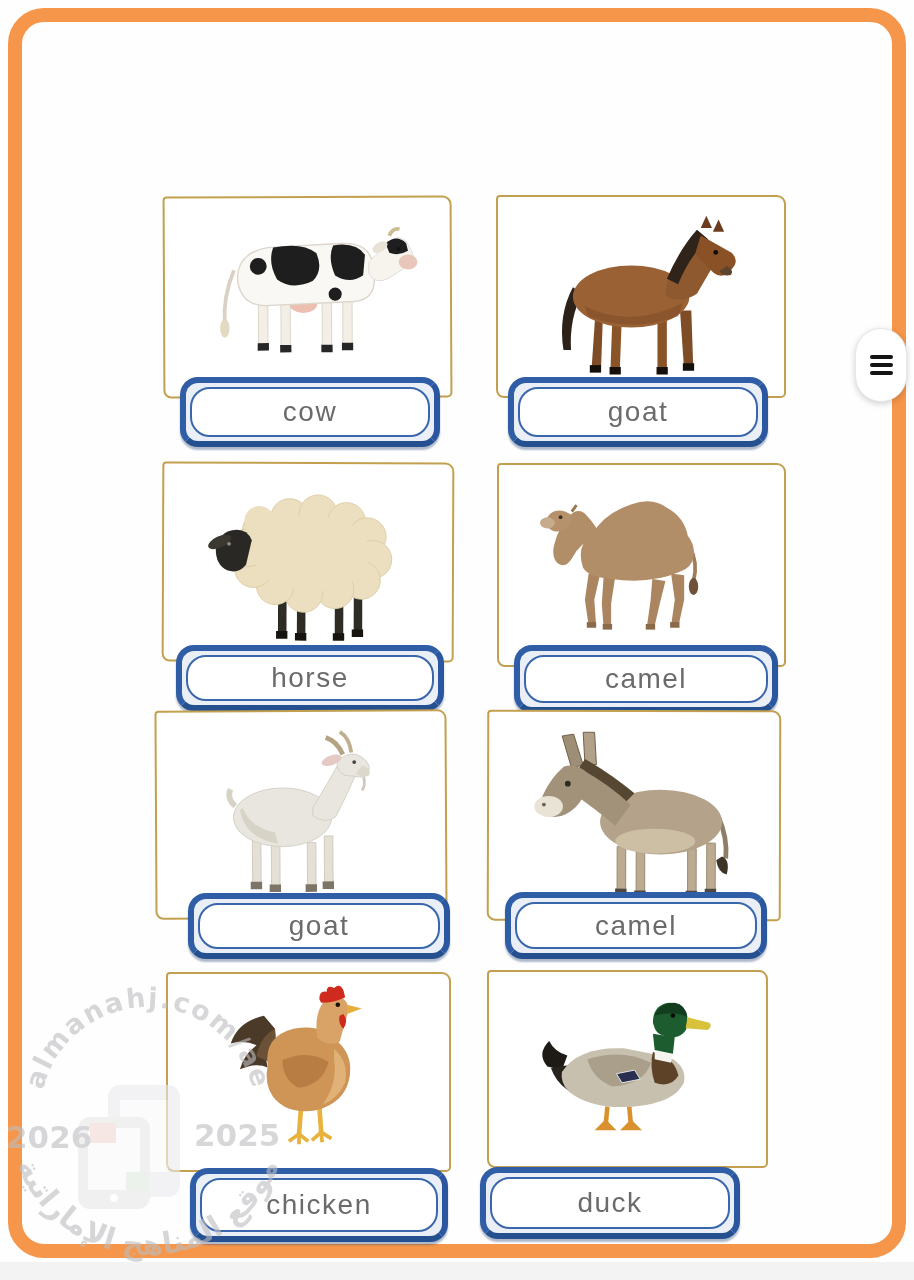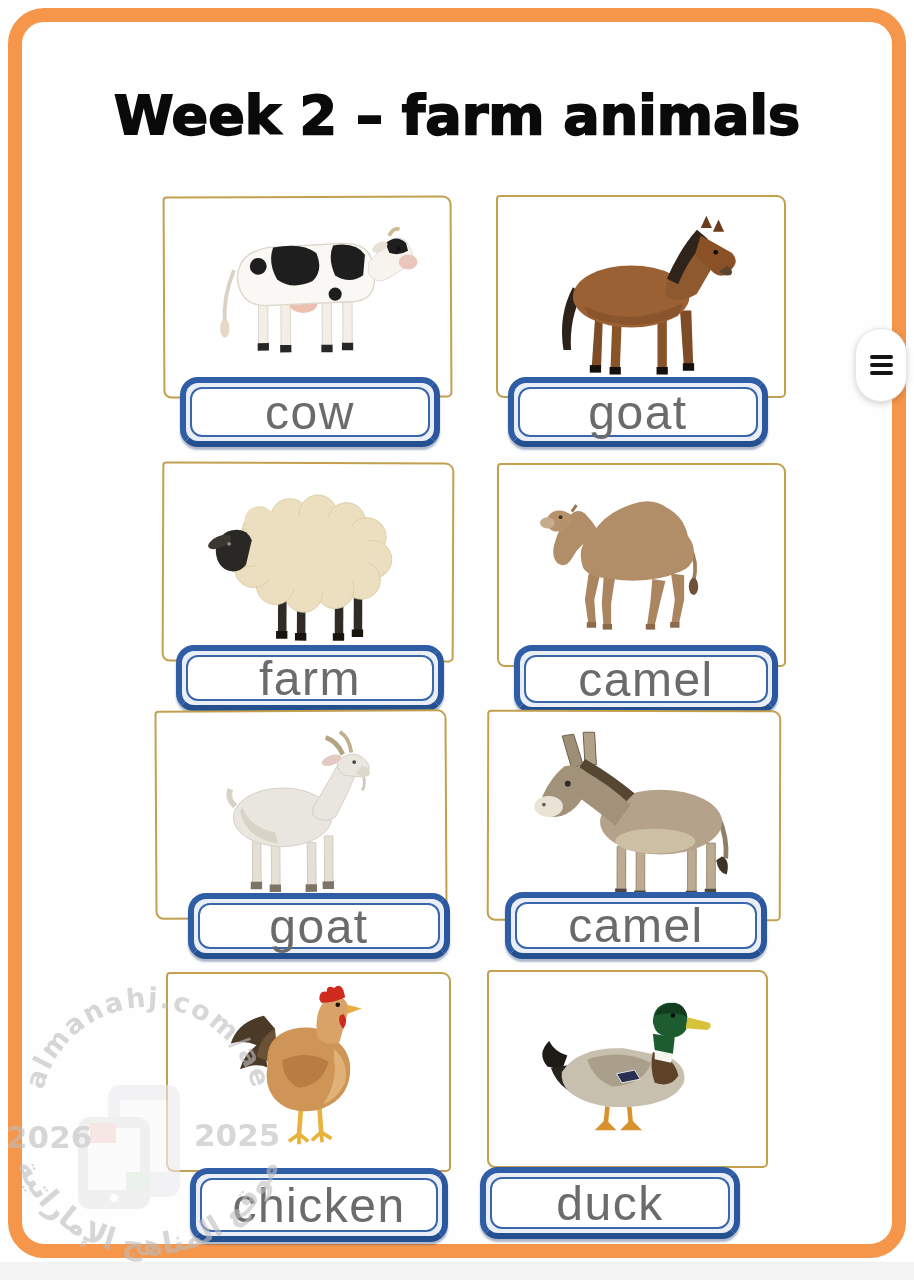--- a/index.html
+++ b/index.html
@@ -18,44 +18,43 @@
   .page-title{position:absolute;left:22px;top:48px;width:870px;text-align:center;z-index:2;
     font-family:"DejaVu Sans",sans-serif;font-weight:bold;font-size:54px;color:#0a0a0a;
     letter-spacing:0px;-webkit-text-stroke:1.8px #0a0a0a;}
   .card{position:absolute;z-index:2;}
   .photo-box{position:absolute;background:#fff;border:2px solid var(--card-tan);border-radius:4px 9px 5px 8px;}
   .photo-box svg{position:absolute;left:4%;top:3%;width:92%;height:94%;}
   .pill{position:absolute;background:#e9eef7;border:6px solid var(--label-blue);
         border-bottom-color:var(--label-blue-dark);border-right-color:#2A57A0;
         border-radius:18px;display:flex;z-index:3;
         box-shadow:0 3px 2px rgba(25,55,105,.35);}
-  .pill-inner{flex:1;margin:4px;background:#fff;border:2px solid #3A66AC;border-radius:12px;
+  .pill-inner{flex:1;margin:4px;background:#fff;border:2px solid #3A66AC;border-radius:20px;
         display:flex;align-items:center;justify-content:center;
-        font-size:48px;color:var(--label-text);letter-spacing:1.5px;}
+        font-size:28px;color:var(--label-text);letter-spacing:1.5px;}
   
   .c1 .photo-box{transform:rotate(-.25deg);} .c3 .photo-box{transform:rotate(.2deg);}
   .c5 .photo-box{transform:rotate(-.3deg);} .c6 .photo-box{transform:rotate(.15deg);}
   .menu-btn{position:absolute;left:855px;top:328px;width:50px;height:72px;background:#fff;
         border:1px solid #e7e7e7;border-radius:26px;z-index:6;cursor:pointer;
         box-shadow:0 2px 6px rgba(0,0,0,.18);display:flex;flex-direction:column;
         align-items:center;justify-content:center;gap:4px;}
   .menu-btn i{display:block;width:23px;height:4px;background:#141414;border-radius:2px;}
   .watermark{position:absolute;left:0;top:980px;width:320px;height:300px;z-index:5;
         opacity:.6;pointer-events:none;}
   .wm-txt{font-family:"DejaVu Sans",sans-serif;font-weight:bold;fill:#bdbdc0;}
 </style>
 </head>
 <body>
 
 <div class="stage">
 
   <div class="below-strip"></div>
   <div class="frame"></div>
 
-  <h1 class="page-title">Week 2 – farm animals</h1>
 
   <div class="card c1">
     <div class="photo-box" style="left:163px;top:196px;width:285px;height:198px;">
       <svg viewBox="0 0 280 190">
         <path d="M62 66 Q50 95 52 122" stroke="#d9d2c4" stroke-width="4" fill="none"></path>
         <ellipse cx="52" cy="128" rx="5" ry="10" fill="#e4dac3"></ellipse>
         <rect x="88" y="95" width="10" height="55" fill="#f3efe7" stroke="#d9d4c9"></rect>
         <rect x="112" y="100" width="10" height="52" fill="#f3efe7" stroke="#d9d4c9"></rect>
         <rect x="156" y="98" width="10" height="54" fill="#f3efe7" stroke="#d9d4c9"></rect>
         <rect x="178" y="94" width="10" height="56" fill="#f3efe7" stroke="#d9d4c9"></rect>
@@ -137,21 +136,21 @@
         </g>
         <ellipse cx="143" cy="86" rx="62" ry="40" fill="#ecdfc0"></ellipse>
         <path d="M58 62 Q44 66 42 82 Q42 98 54 104 Q66 108 74 98 L80 72 Q74 58 58 62 Z" fill="#2a2824"></path>
         <ellipse cx="46" cy="74" rx="13" ry="6" fill="#3b3831" transform="rotate(-25 46 74)"></ellipse>
         <ellipse cx="80" cy="56" rx="8" ry="5" fill="#b49a6e" transform="rotate(20 80 56)"></ellipse>
         <circle cx="88" cy="52" r="16" fill="#ecdfc0"></circle>
         <circle cx="56" cy="76" r="2" fill="#8f8a80"></circle>
       </svg>
     </div>
     <div class="pill" style="left:176px;top:645px;width:256px;height:54px;">
-      <div class="pill-inner">farm</div>
+      <div class="pill-inner">horse</div>
     </div>
   </div>
 
   <div class="card c4">
     <div class="photo-box" style="left:497px;top:463px;width:285px;height:200px;">
       <svg viewBox="0 0 280 190">
         <g fill="#aa855f">
           <path d="M84 104 L80 132 L84 160 L92 160 L90 132 L96 106 Z"></path>
           <path d="M100 108 L98 136 L100 162 L108 162 L108 136 L112 110 Z"></path>
           <path d="M152 110 L150 134 L146 162 L154 162 L160 136 L166 112 Z"></path>

